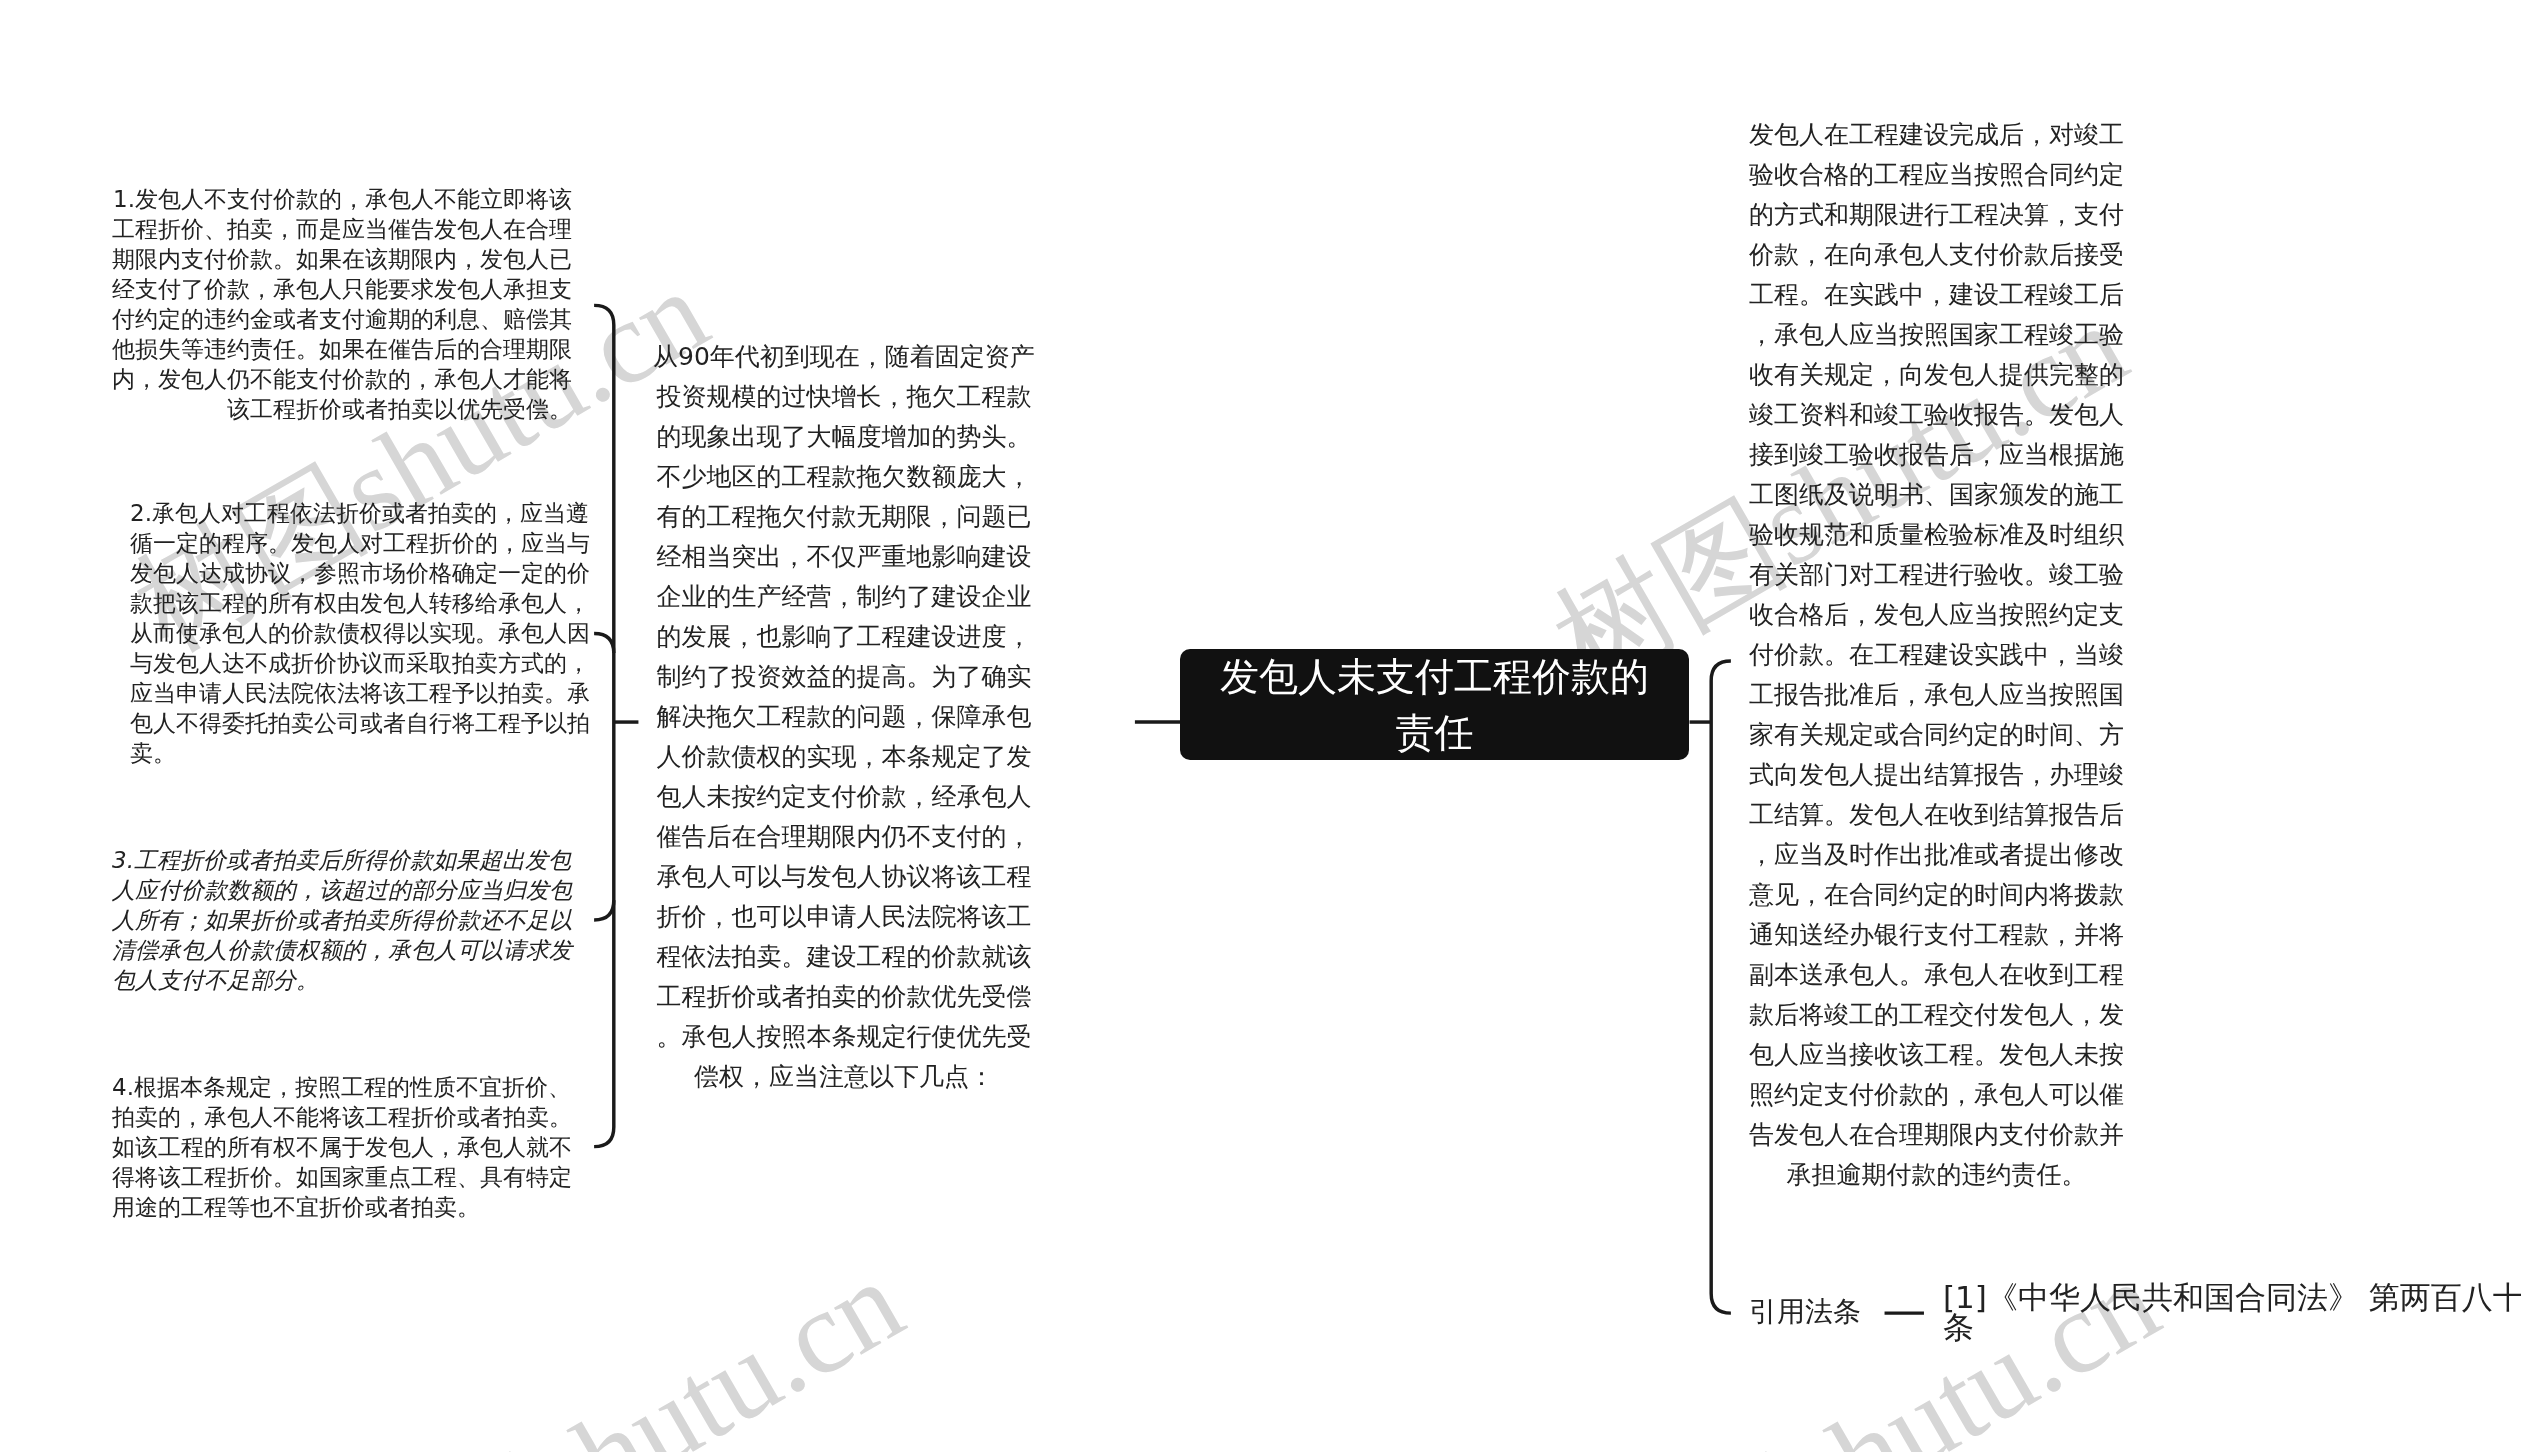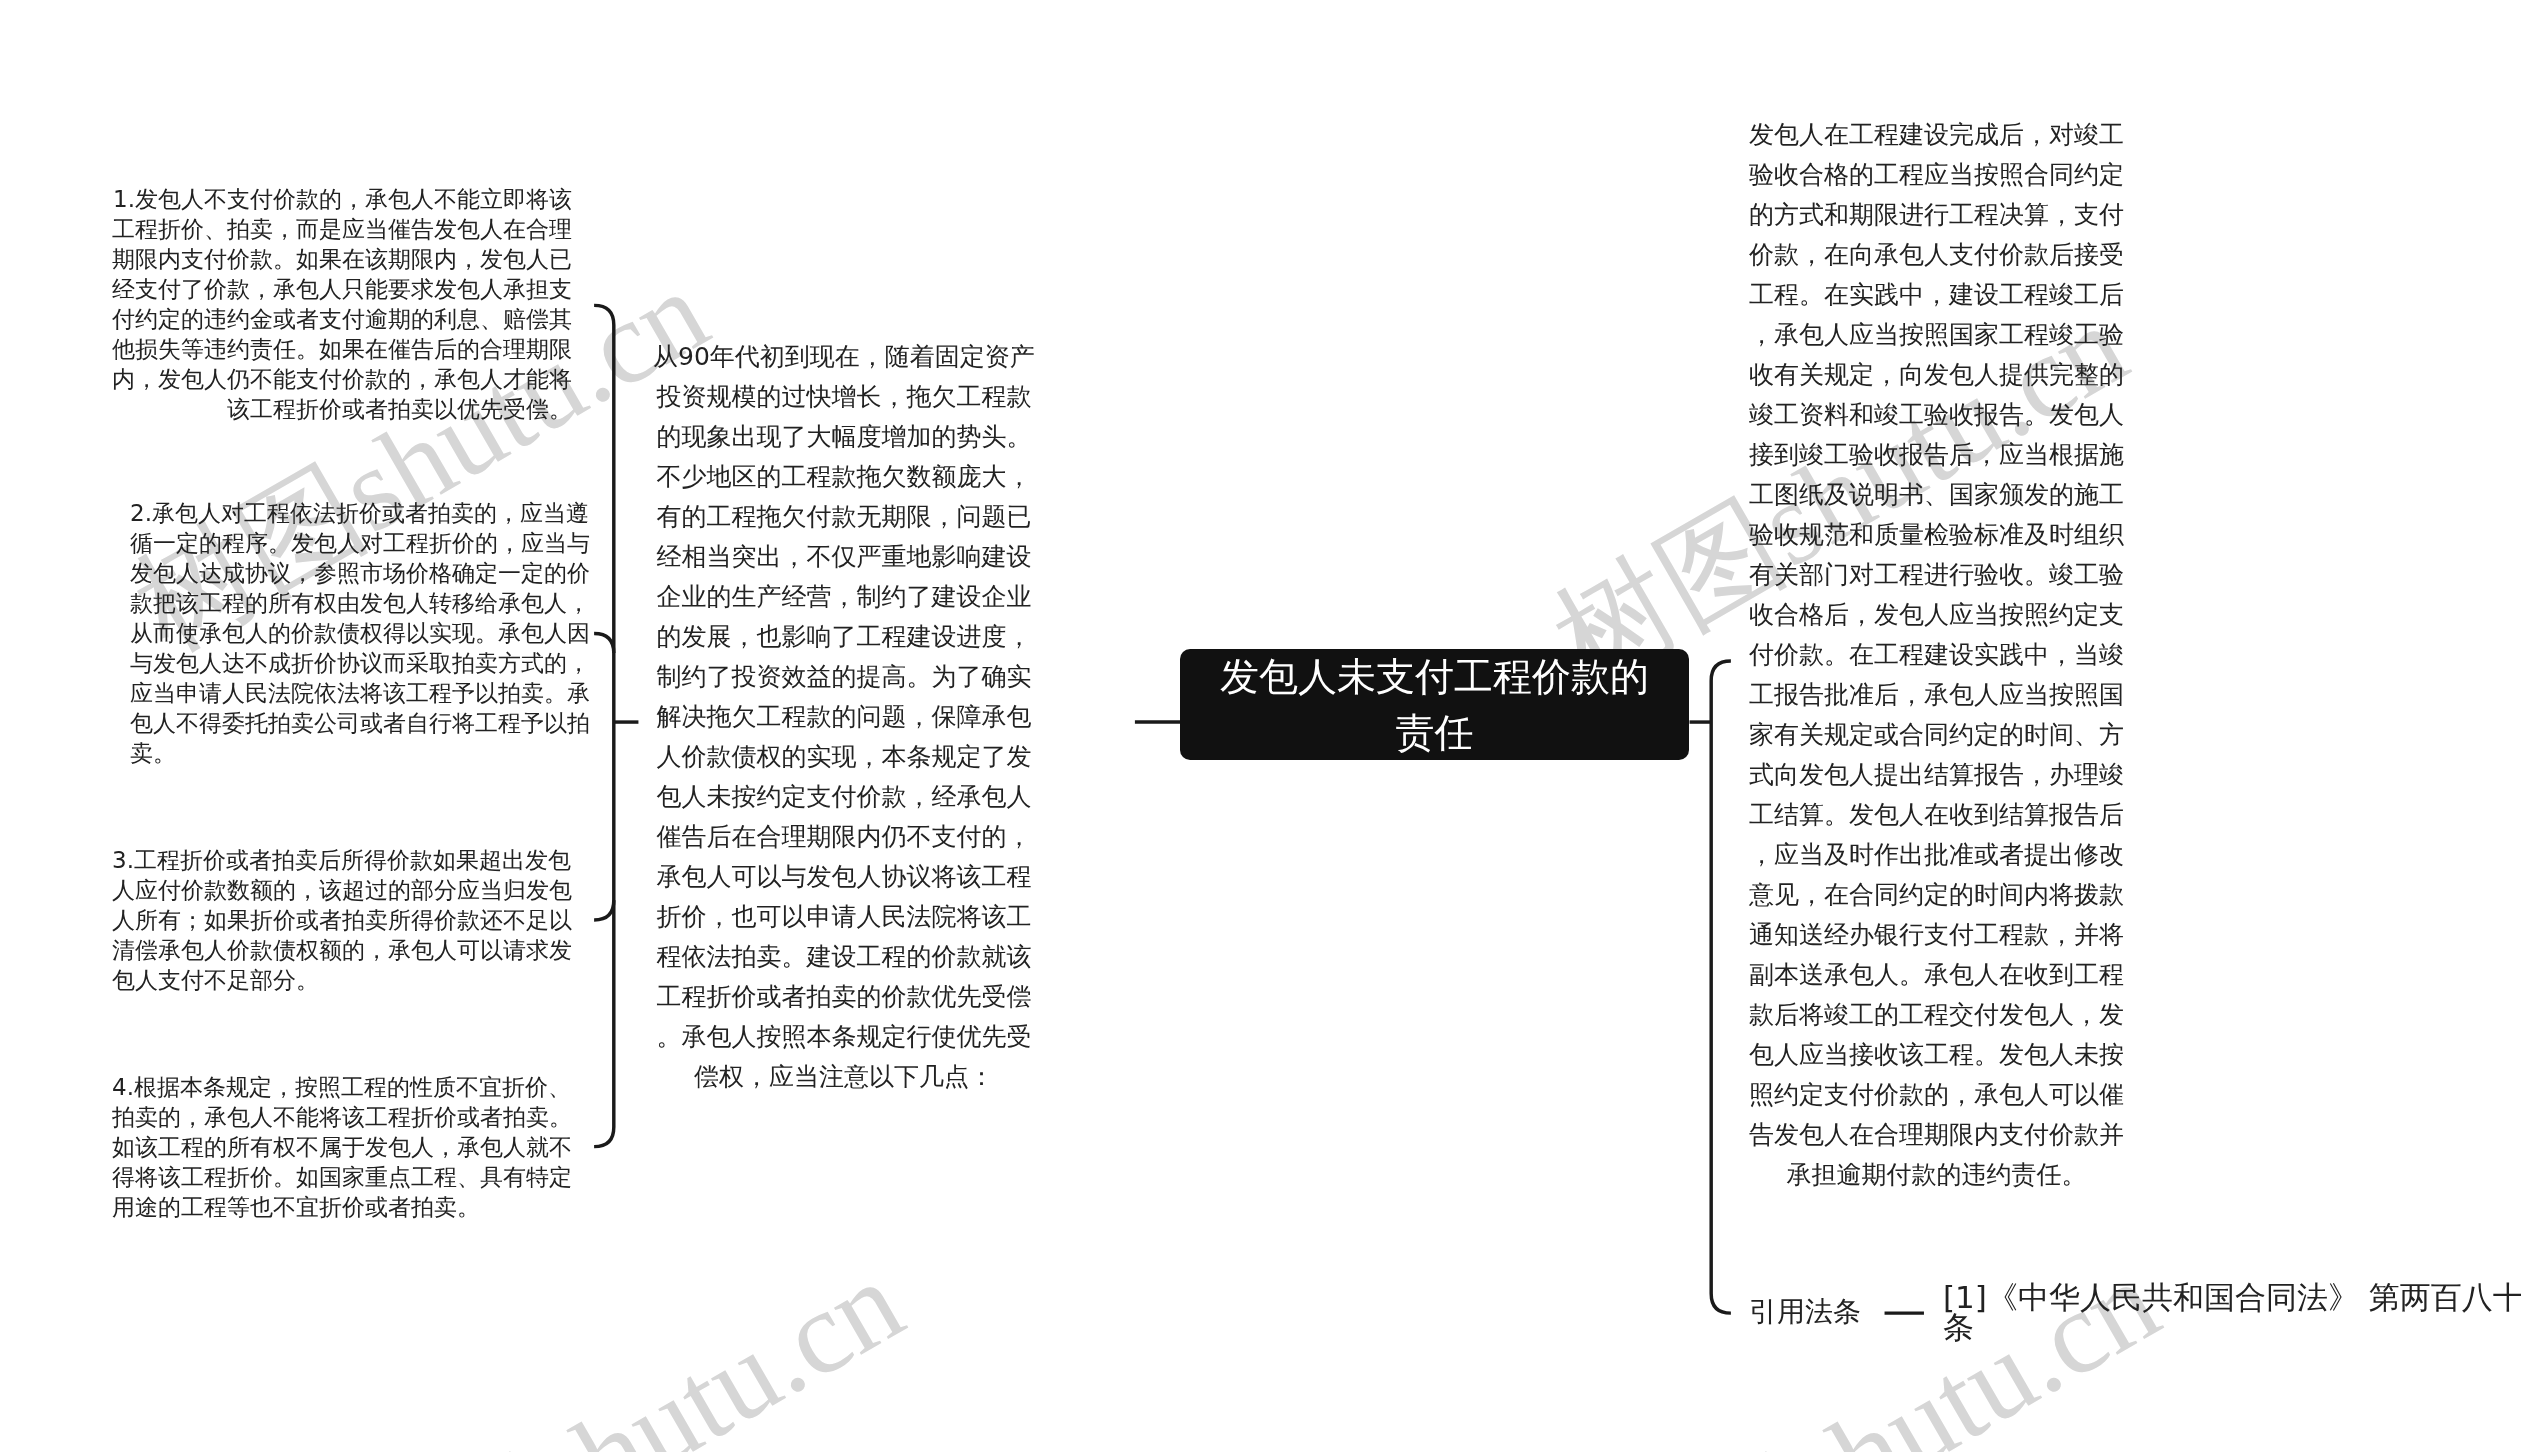--- a/index.html
+++ b/index.html
@@ -40,21 +40,21 @@
     .topic {
       position: absolute;
       z-index: 2;
       white-space: pre;
     }
     .topic.small { font-size: 23px; line-height: 30px; }
     .topic.large { font-size: 25px; line-height: 40px; text-align: center; }
 
     #left-point-1 { left: 112px; top: 184px; text-align: right; }
     #left-point-2 { left: 112px; top: 498px; margin-left: 18px; }
-    #left-point-3 { left: 112px; top: 845px; }
+    #left-point-3 { left: 112px; top: 845px; font-style: italic; }
     #left-point-4 { left: 112px; top: 1072px; }
     #summary      { left: 653px; top: 337px; }
     #description  { left: 1749px; top: 115px; }
 
     #central-node {
       position: absolute;
       z-index: 2;
       left: 1180px; top: 649px;
       width: 509px; height: 111px;
       background: #111111;

